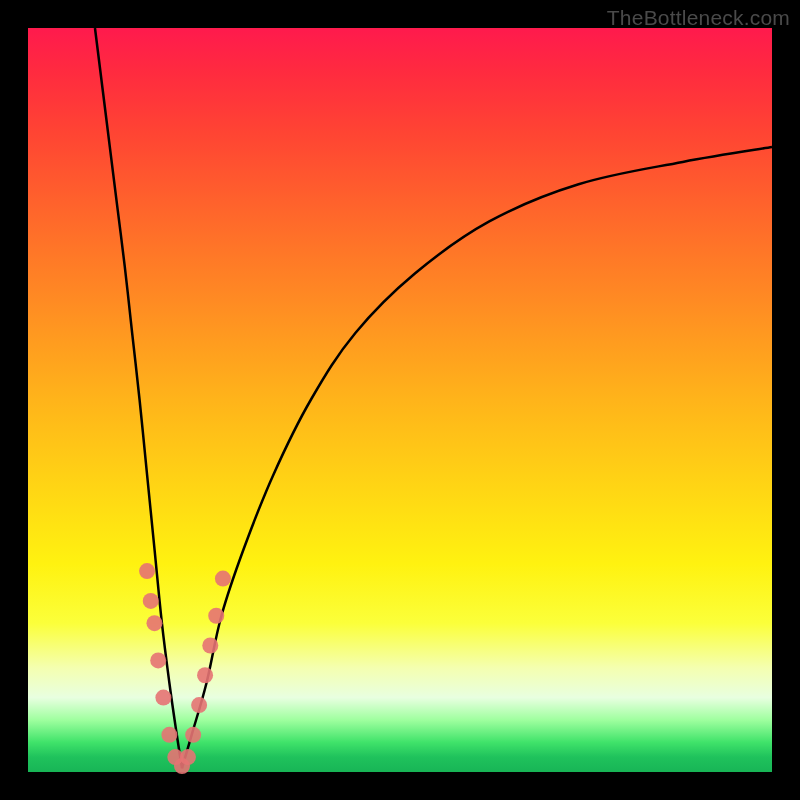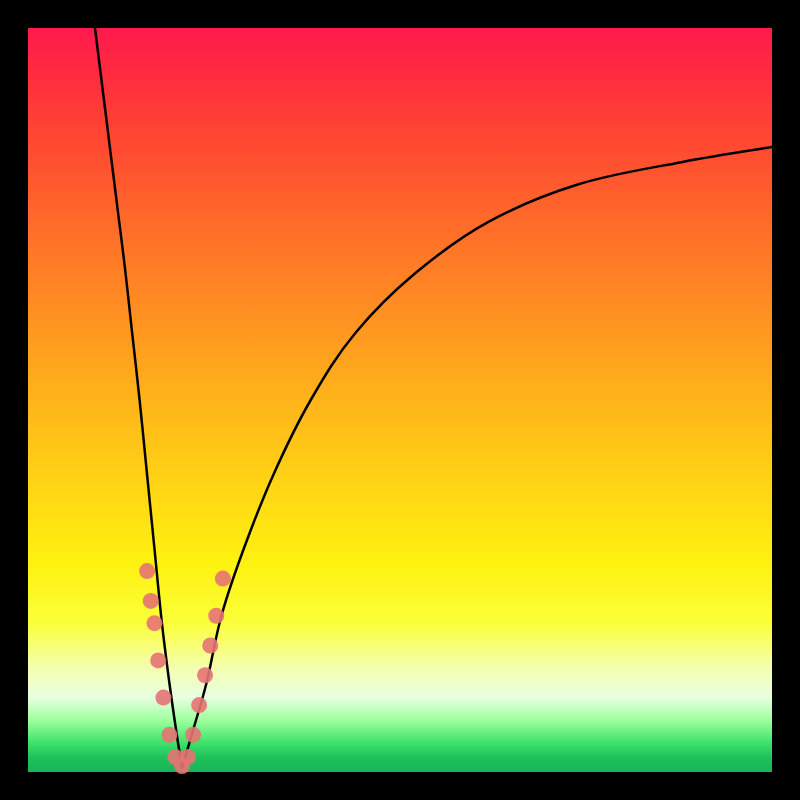--- a/index.html
+++ b/index.html
@@ -55,20 +55,21 @@
     position: absolute;
     left: 0; top: 0;
     width: 744px; height: 744px;
     overflow: visible;
   }
 </style>
 </head>
 <body>
 
 <div class="frame">
+  <div class="watermark">TheBottleneck.com</div>
   <div class="plot">
     <svg class="curve" viewBox="0 0 744 744">
       <g id="curve-group">
           <path d="M 66.96 0 C 68.2992 10.713599999999996, 71.72160000000001 38.09279999999997, 74.4 59.51999999999998 C 77.0784 80.9472, 79.1616 97.61280000000008, 81.84 119.04000000000008 C 84.5184 140.46720000000008, 86.6016 157.13279999999997, 89.28 178.55999999999995 C 91.9584 199.98719999999992, 94.0416 215.31359999999998, 96.72 238.07999999999998 C 99.3984 260.8464, 101.48160000000001 280.93440000000004, 104.16000000000001 305.04 C 106.83840000000001 329.1456, 108.9216 346.5552, 111.6 372 C 114.27839999999999 397.4448, 116.36160000000001 419.616, 119.04 446.4 C 121.7184 473.18399999999997, 123.80160000000001 494.01599999999996, 126.48 520.8 C 129.1584 547.584, 131.24159999999998 571.0944000000001, 133.92 595.2 C 136.5984 619.3056, 138.6816 634.6320000000001, 141.36 654.72 C 144.03840000000002 674.808, 146.52336000000003 691.3992, 148.8 706.8 C 151.07664 722.2008, 153.07056 734.2536, 154.00799999999998 740.28" fill="none" stroke="#000000" stroke-width="2.5"></path>
           <path d="M 154.00799999999998 740.28 C 155.74895999999998 734.2536, 159.26064 722.2008, 163.68 706.8 C 168.09936000000002 691.3992, 173.2032 676.1472, 178.56 654.72 C 183.9168 633.2928, 186.744 611.8656, 193.44 587.76 C 200.136 563.6544, 206.38559999999998 546.2447999999999, 215.76 520.8 C 225.1344 495.35519999999997, 233.4672 473.18399999999997, 245.52 446.4 C 257.57280000000003 419.616, 267.9888 397.4448, 282.72 372 C 297.45120000000003 346.5552, 308.6112 327.8064, 327.36 305.04 C 346.10880000000003 282.27360000000004, 362.7744 265.60799999999995, 386.88 245.51999999999998 C 410.9856 225.432, 431.81759999999997 209.51040000000006, 461.28 193.44000000000005 C 490.7424 177.36960000000005, 515.7407999999999 166.9536, 550.56 156.24 C 585.3792 145.52640000000002, 619.9008 140.61600000000007, 654.72 133.92000000000007 C 689.5392 127.22400000000009, 727.9296 121.71840000000007, 744 119.04000000000008" fill="none" stroke="#000000" stroke-width="2.5"></path>
         </g>
       <g id="marker-group">
           <circle cx="119.04" cy="543.12" r="8" fill="#e57373" fill-opacity="0.9"></circle>
           <circle cx="122.76" cy="572.88" r="8" fill="#e57373" fill-opacity="0.9"></circle>
           <circle cx="126.48" cy="595.2" r="8" fill="#e57373" fill-opacity="0.9"></circle>

